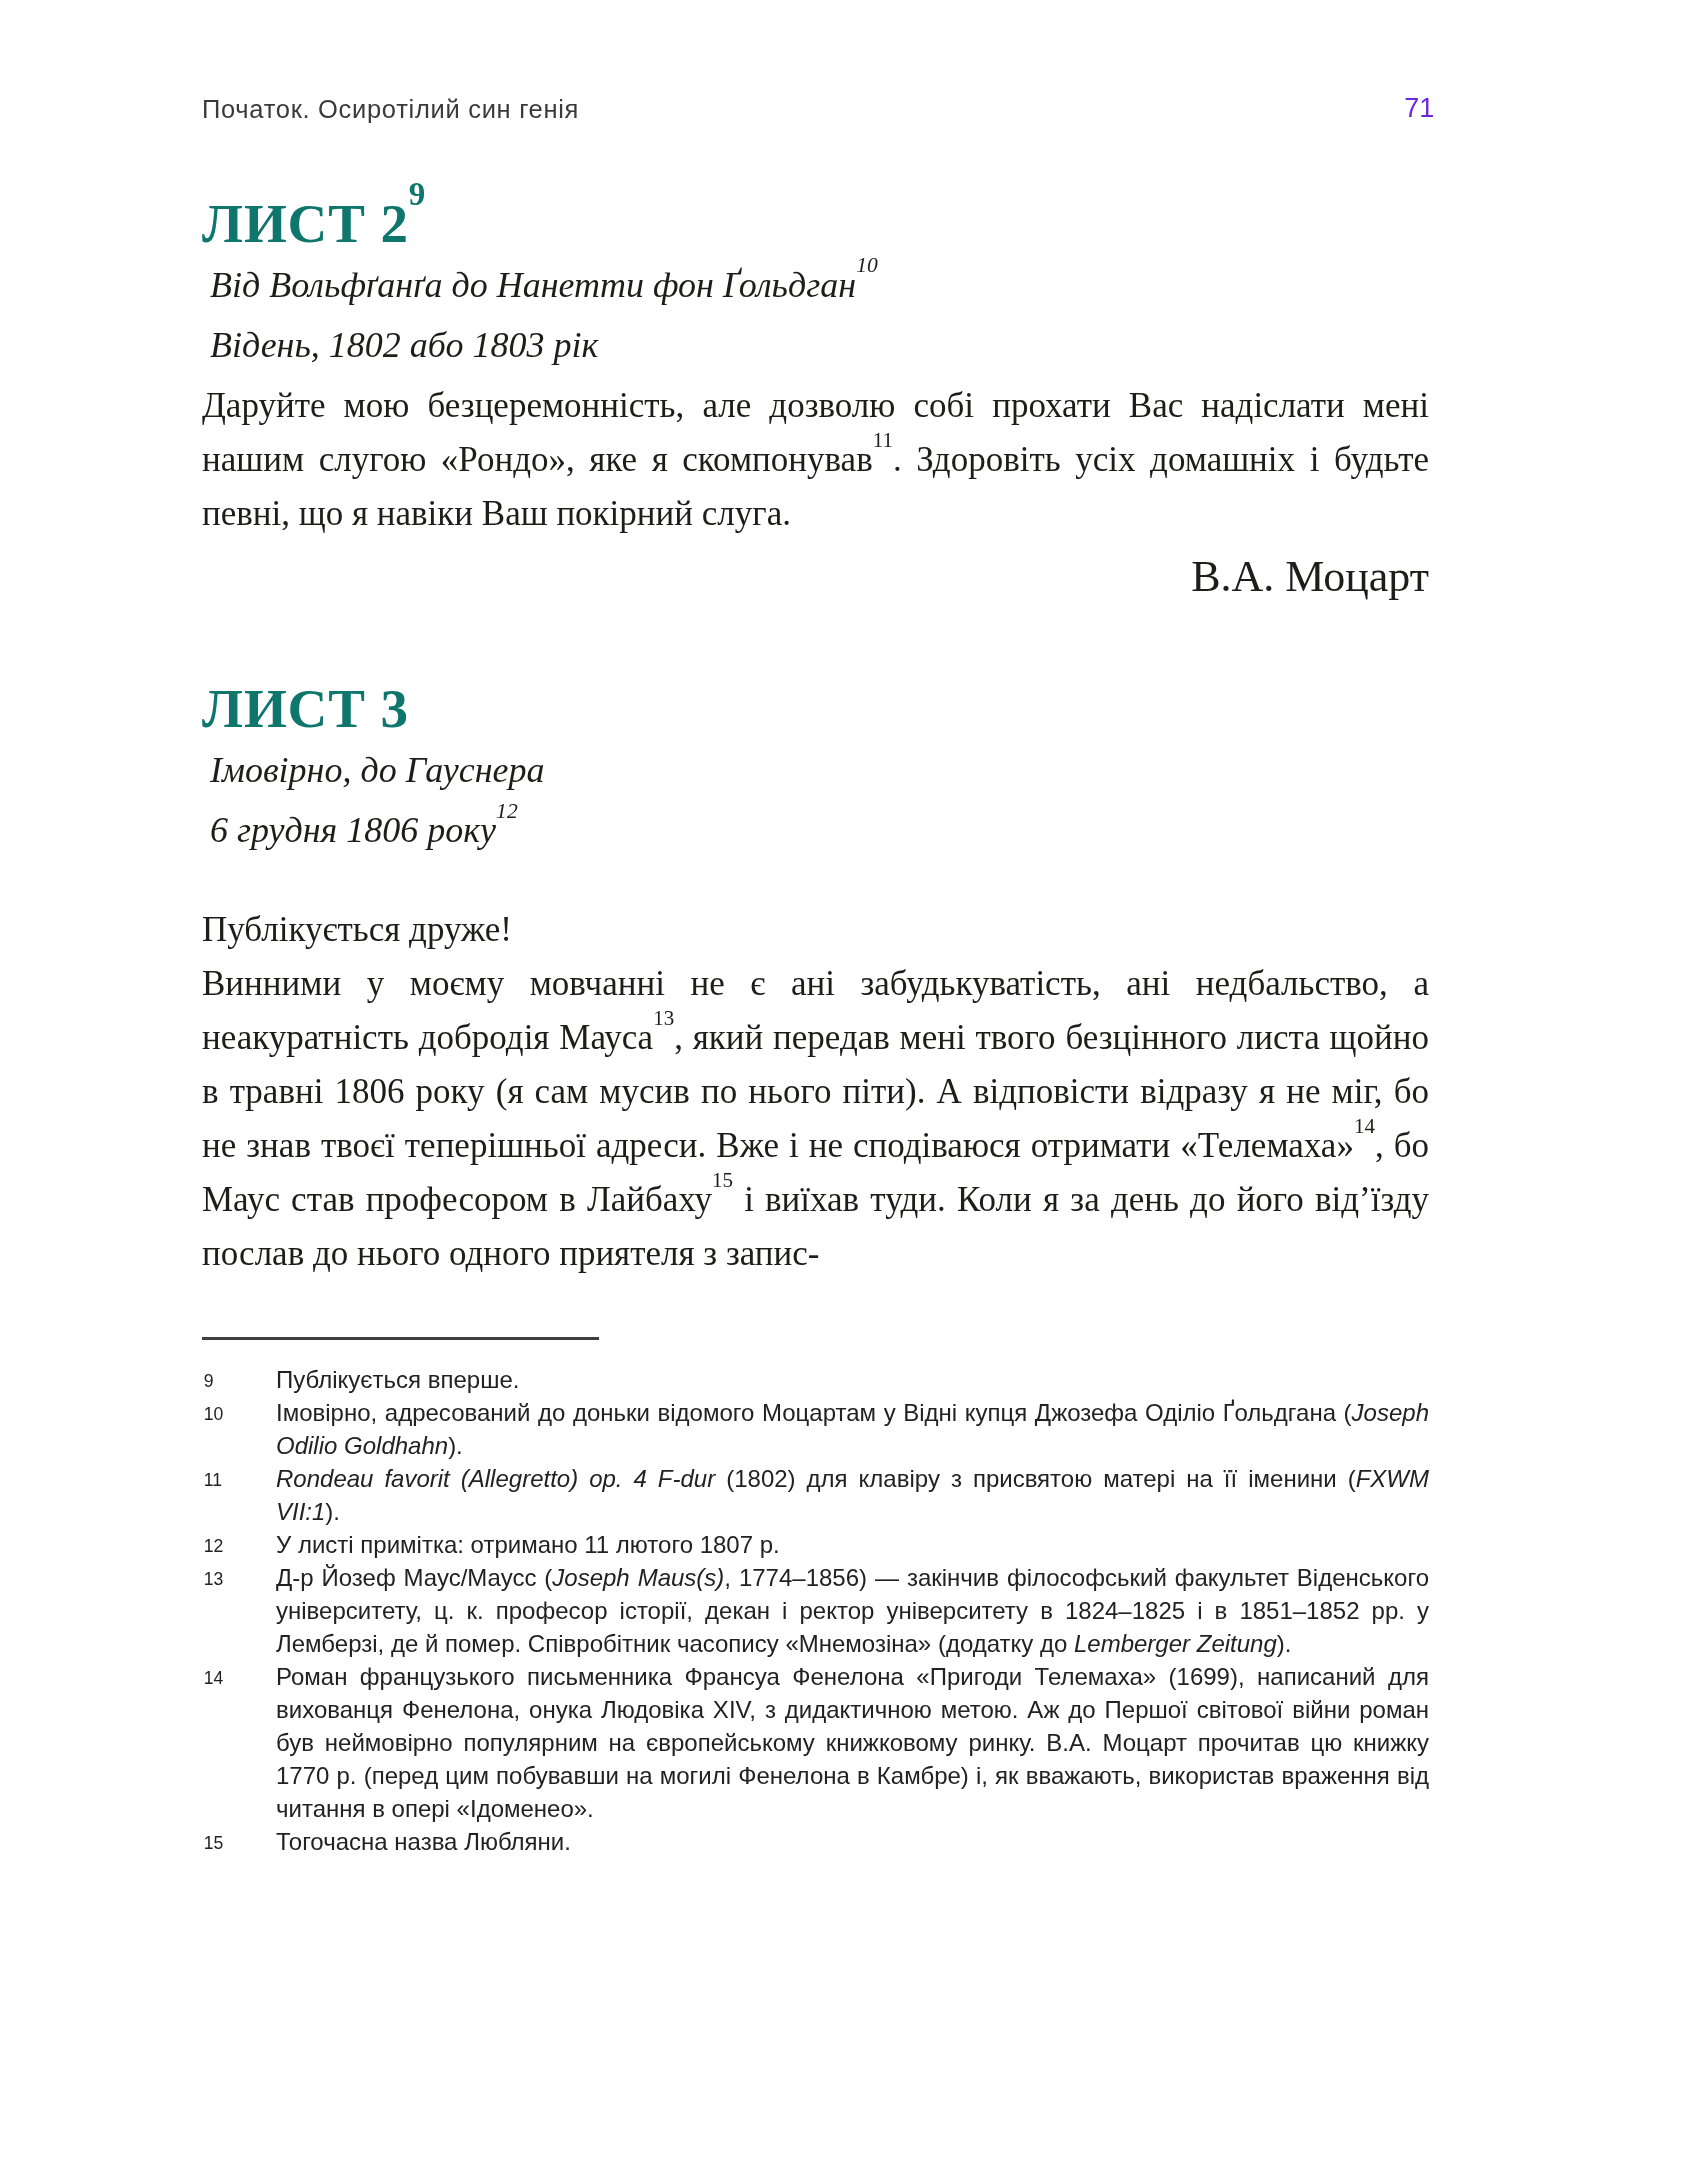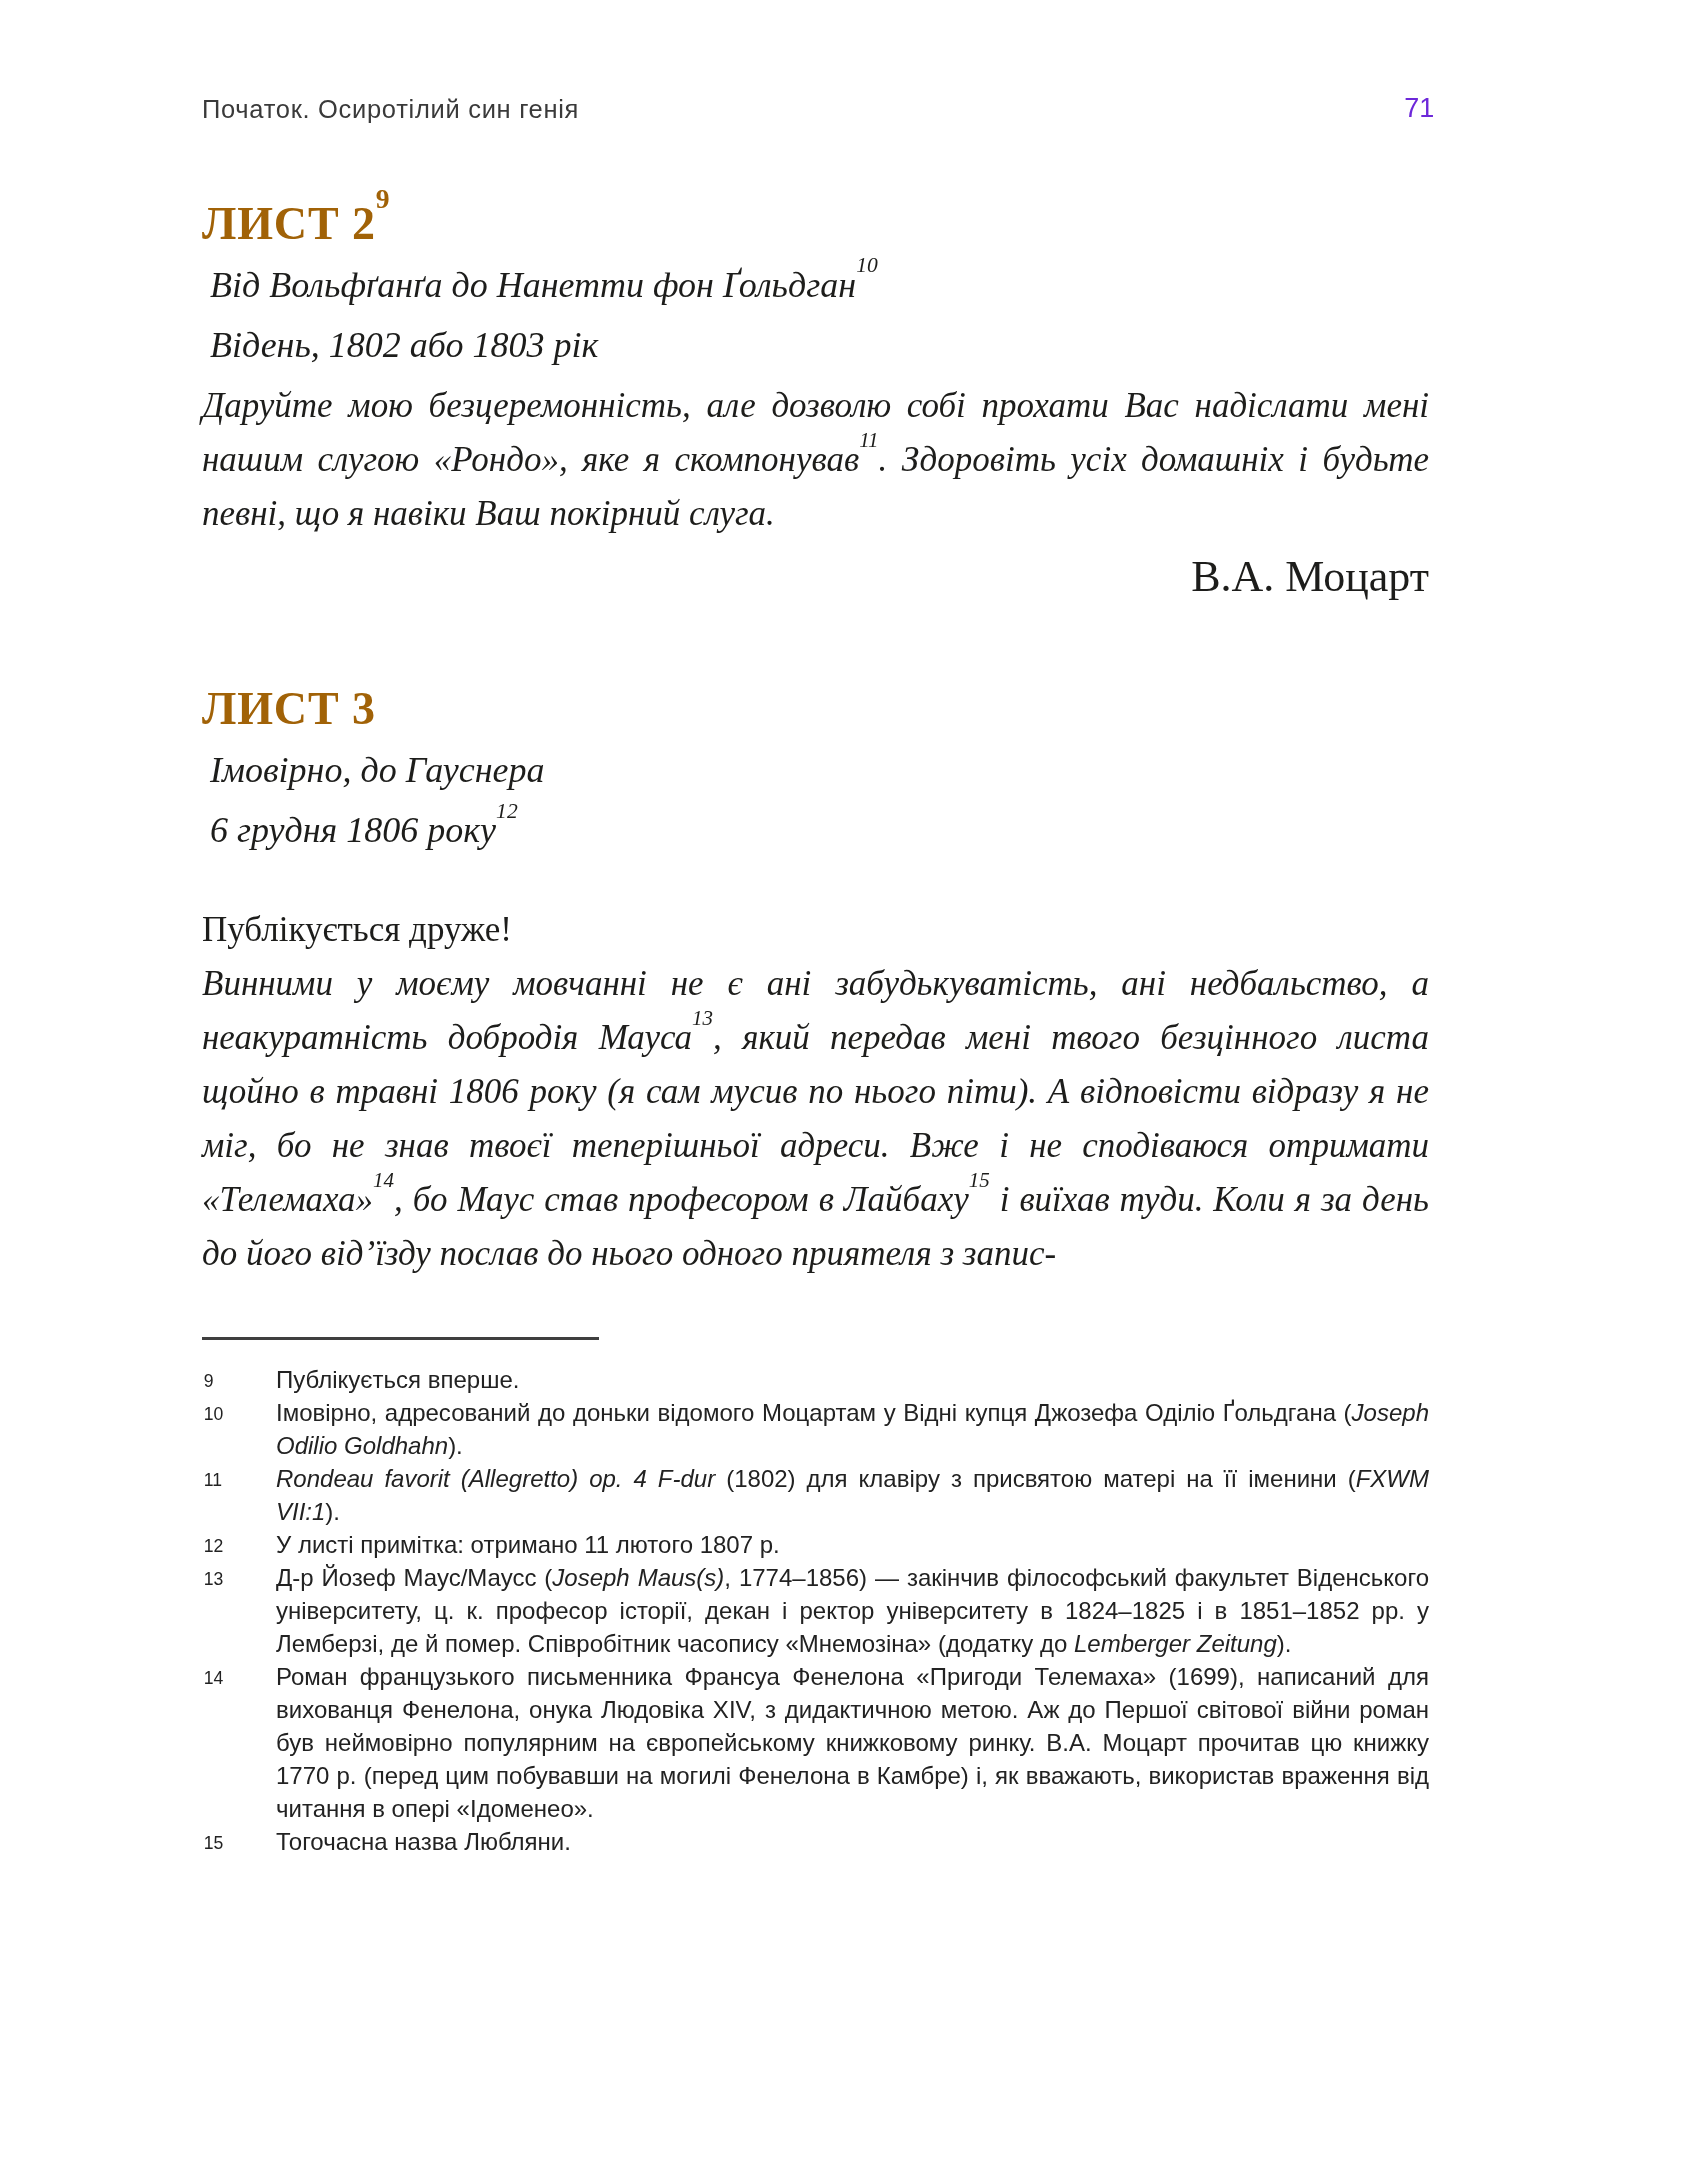--- a/index.html
+++ b/index.html
@@ -34,25 +34,25 @@
   .rh-page {
     position: absolute;
     right: -5.3px; top: -1.8px;
     font-size: 27px;
     color: #6d28d9;
   }
 
   
   .letter-title {
     margin: 0;
-    font-size: 46px;
+    font-size: 55px;
     line-height: 47px;
     font-weight: bold;
     letter-spacing: 0.9px;
-    color: #a16207;
+    color: #0f766e;
   }
   .mt-letter2 { margin-top: 68px; }
   .mt-letter3 { margin-top: 81px; }
   .letter-sub {
     margin: 8px;
     font-style: italic;
     font-size: 36px;
     line-height: 52px;
     color: #1d1d1b;
   }
@@ -62,21 +62,20 @@
   .salutation {
     margin: 47px 0 0 0;
     font-size: 35px;
     line-height: 54px;
   }
   .para {
     margin: 0;
     font-size: 35px;
     line-height: 54px;
     text-align: justify;
-    font-style: italic;
   }
   .signature {
     margin: 8.8px 0 0 0;
     font-size: 44px;
     line-height: 54px;
     text-align: right;
   }
 
   .sup {
     font-size: 60%;

